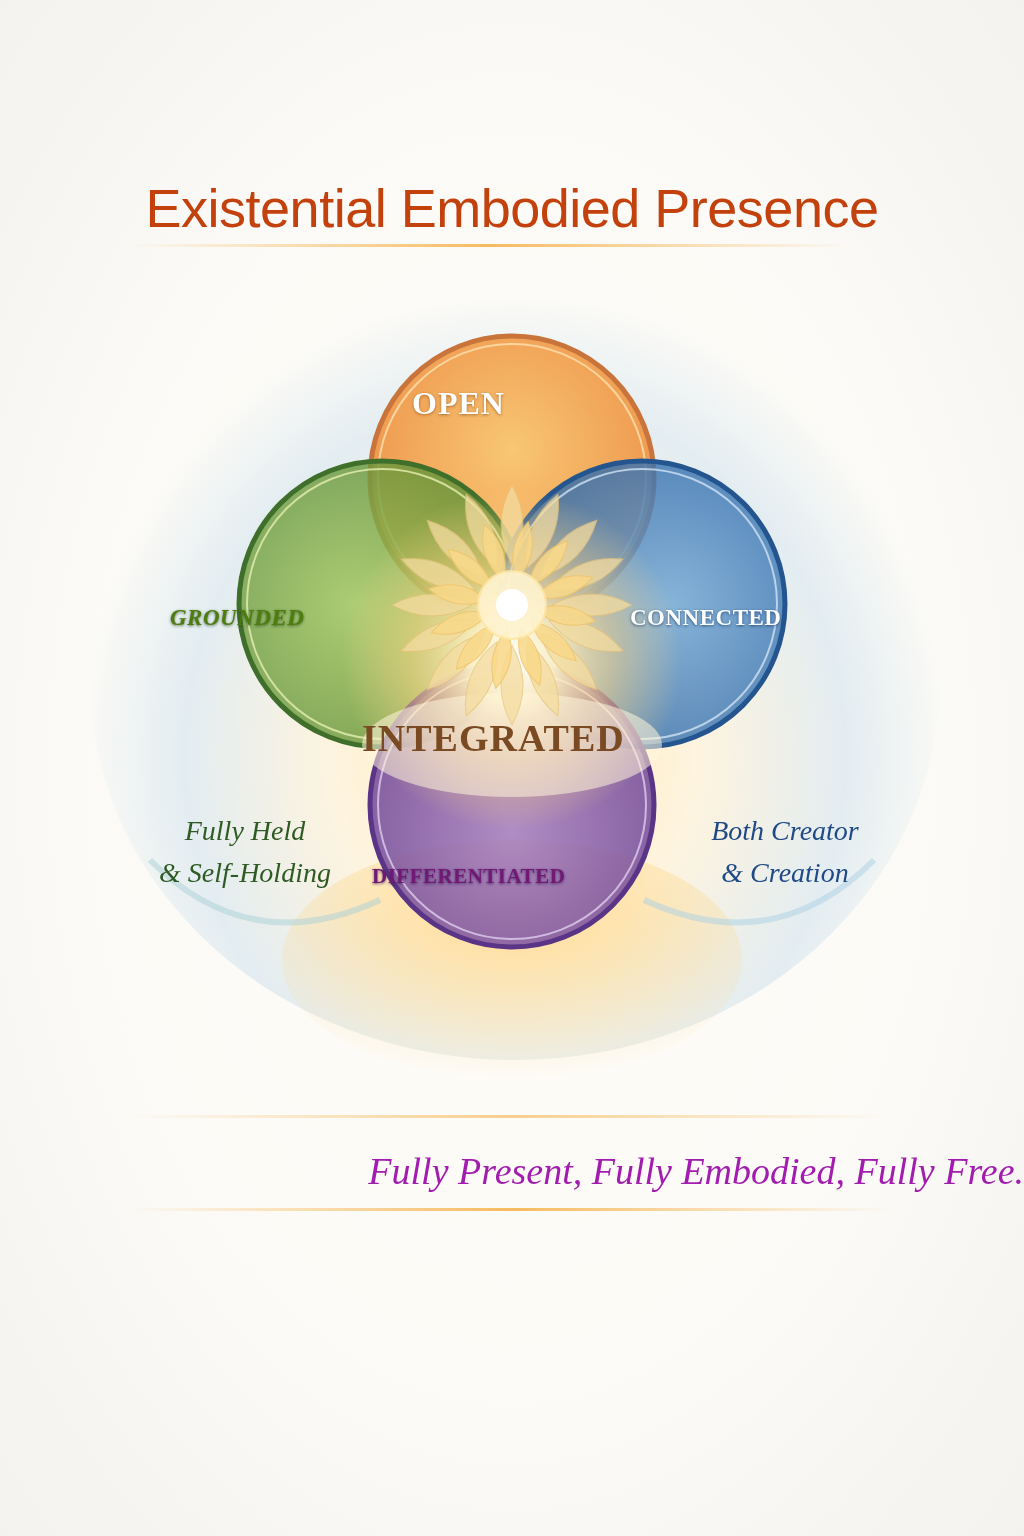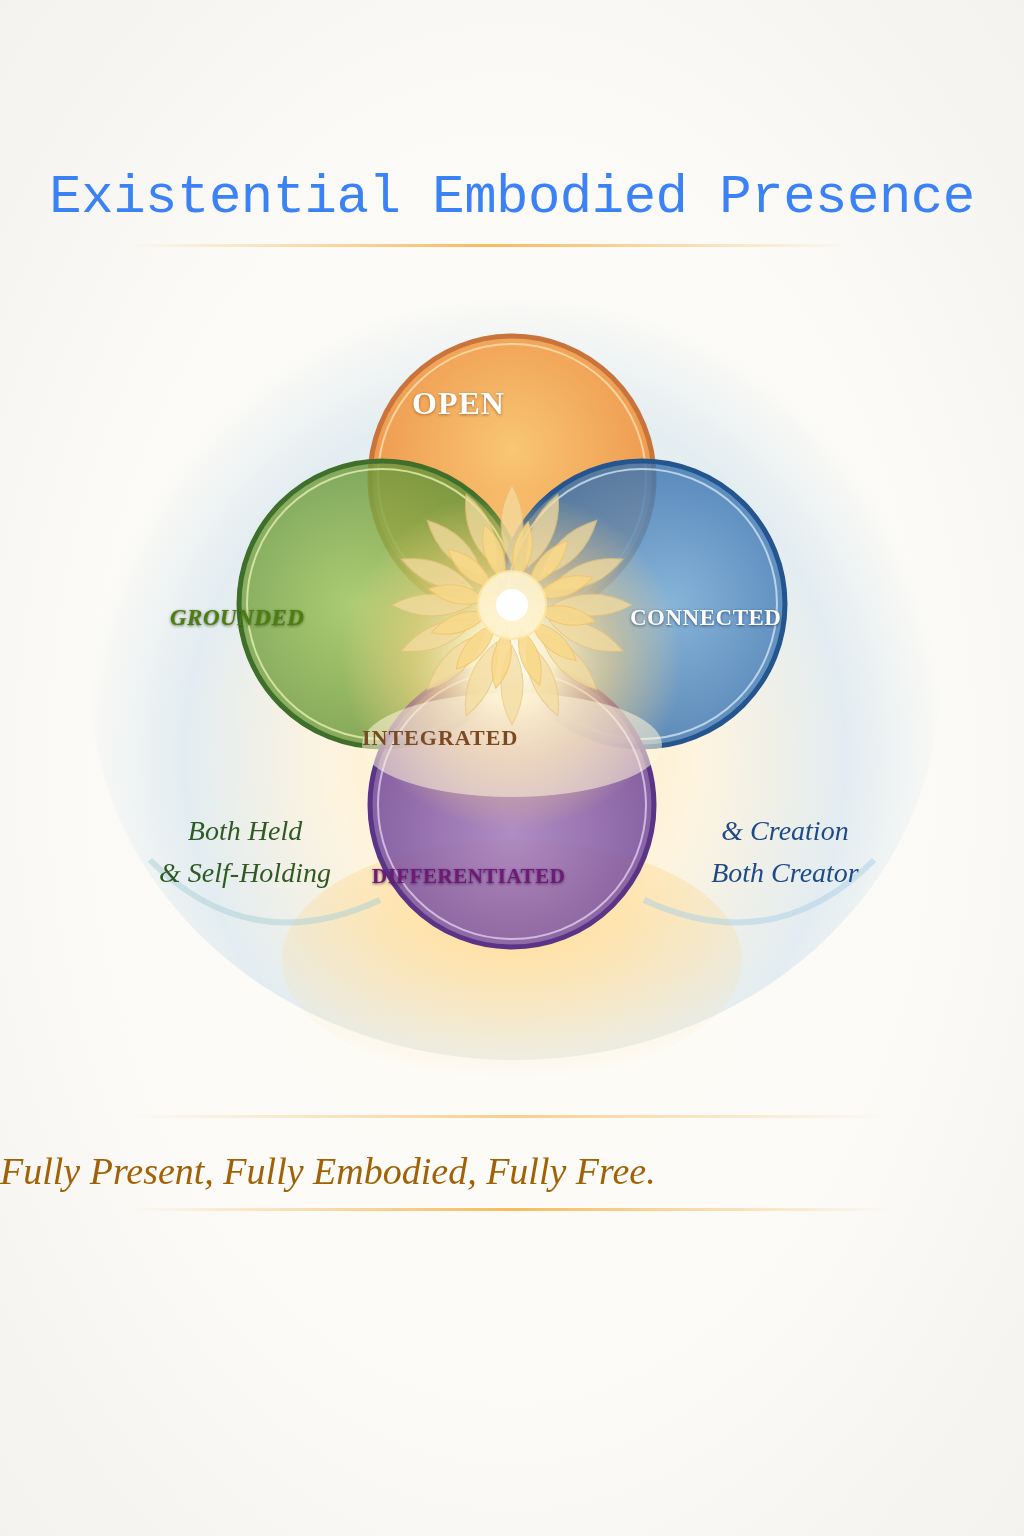--- a/index.html
+++ b/index.html
@@ -2,50 +2,50 @@
 <html><head>
 <meta charset="utf-8">
 <style>
   html, body { margin:0; padding:0; }
   body {
     width:1024px; height:1536px; overflow:hidden; position:relative;
     background: radial-gradient(ellipse at 50% 50%, #fffdf8 0%, #fbfaf6 60%, #f4f2ee 100%);
     font-family: "DejaVu Serif", "Liberation Serif", serif;
   }
   .title {
-    position:absolute; left:0; width:1024px; top:168px; text-align:center;
-    font-family:Liberation Mono, monospace; font-size:54px; color:#3b82f6;
+    position:absolute; left:0; width:1024px; top:178px; text-align:center;
+    font-family:Liberation Sans, sans-serif; font-size:54px; color:#c2410c;
     letter-spacing:-0.5px; line-height:60px;
   }
   .rule {
     position:absolute; height:3px; border-radius:2px;
     background: linear-gradient(90deg, rgba(245,190,100,0) 0%, rgba(245,180,80,0.9) 50%, rgba(245,190,100,0) 100%);
   }
   .rule.top { left:130px; width:720px; top:244px; }
   .rule.b1 { left:130px; width:760px; top:1115px; opacity:.7 }
   .rule.b2 { left:130px; width:760px; top:1208px; }
   .tagline {
-    position:absolute; left:0; width:1024px; top:1146px; text-align:left;
-    font-family:"Liberation Serif", serif; font-style:italic; font-size:38px; color:#a16207;
+    position:absolute; left:0; width:1024px; top:1146px; text-align:right;
+    font-family:"Liberation Serif", serif; font-style:italic; font-size:38px; color:#a21caf;
     line-height:50px;
   }
   .glow {
     position:absolute; left:90px; top:300px; width:850px; height:760px; border-radius:50%;
     background:
       radial-gradient(ellipse at 50% 60%, rgba(255,210,120,0.55) 0%, rgba(255,220,150,0.25) 30%, rgba(180,210,230,0.35) 55%, rgba(255,255,255,0) 72%);
   }
   svg.diagram { position:absolute; left:0; top:0; }
   .label {
     position:absolute; white-space:nowrap;
     font-family:"Liberation Serif", serif; font-weight:bold;
   }
   .lbl-open { left:412px; width:200px; top:385px; font-size:32px; color:#fff; letter-spacing:1px; text-shadow:0 1px 3px rgba(120,60,10,.6);}
   .lbl-grounded { left:170px; width:210px; top:605px; font-size:23px; color:#4d7c0f; letter-spacing:0.5px; text-shadow:0 1px 3px rgba(30,60,20,.7);font-style:italic;}
   .lbl-connected { left:630px; width:210px; top:605px; font-size:23px; color:#fff; letter-spacing:0.5px; text-shadow:0 1px 3px rgba(10,40,90,.7);}
-  .lbl-integrated { left:362px; width:300px; top:718px; font-size:22px; color:#7a4a22; line-height:40px; letter-spacing:1px;}
+  .lbl-integrated { left:362px; width:300px; top:718px; font-size:38px; color:#7a4a22; line-height:40px; letter-spacing:1px;}
   .lbl-diff { left:372px; width:280px; top:856px; font-size:21px; color:#701a75; letter-spacing:0.5px; text-shadow:0 1px 3px rgba(50,20,80,.7);margin-top:8px;}
   .side {
     position:absolute; text-align:center; font-family:"Liberation Serif", serif; font-style:italic;
     font-size:28px; line-height:42px;
   }
   .side.left { left:120px; width:250px; top:810px; color:#2f5a24; }
   .side.right { left:660px; width:250px; top:810px; color:#1f4a86; }
 </style>
 </head>
 <body>
@@ -154,23 +154,23 @@
 
 <div class="label lbl-open">OPEN</div>
 <div class="label lbl-grounded">GROUNDED</div>
 <div class="label lbl-connected">CONNECTED</div>
 <div class="label lbl-integrated">
   <div>INTEGRATED</div>
 </div>
 <div class="label lbl-diff">DIFFERENTIATED</div>
 
 <div class="side left">
-  <div>Both Held</div>
+  <div>Fully Held</div>
   <div>&amp; Self-Holding</div>
 </div>
 <div class="side right">
+  <div>Both Creator</div>
   <div>&amp; Creation</div>
-  <div>Both Creator</div>
 </div>
 
 <div class="rule b1"></div>
 <div class="tagline">Fully Present, Fully Embodied, Fully Free.</div>
 <div class="rule b2"></div>
 
 </body></html>

